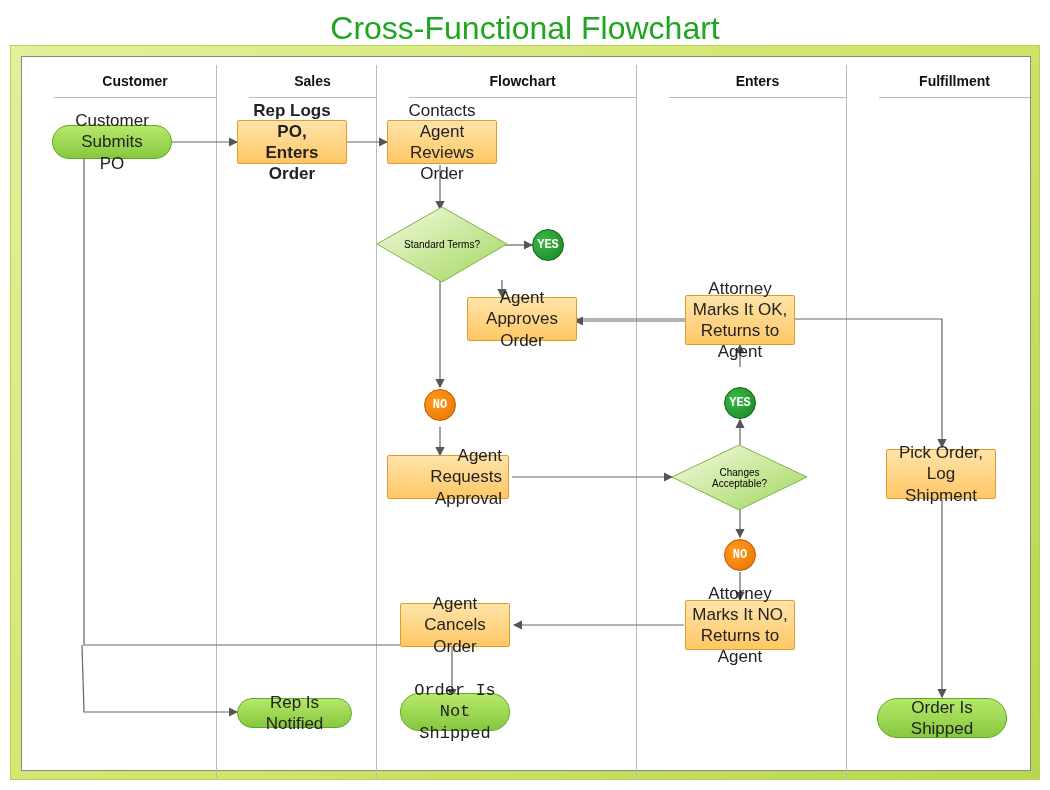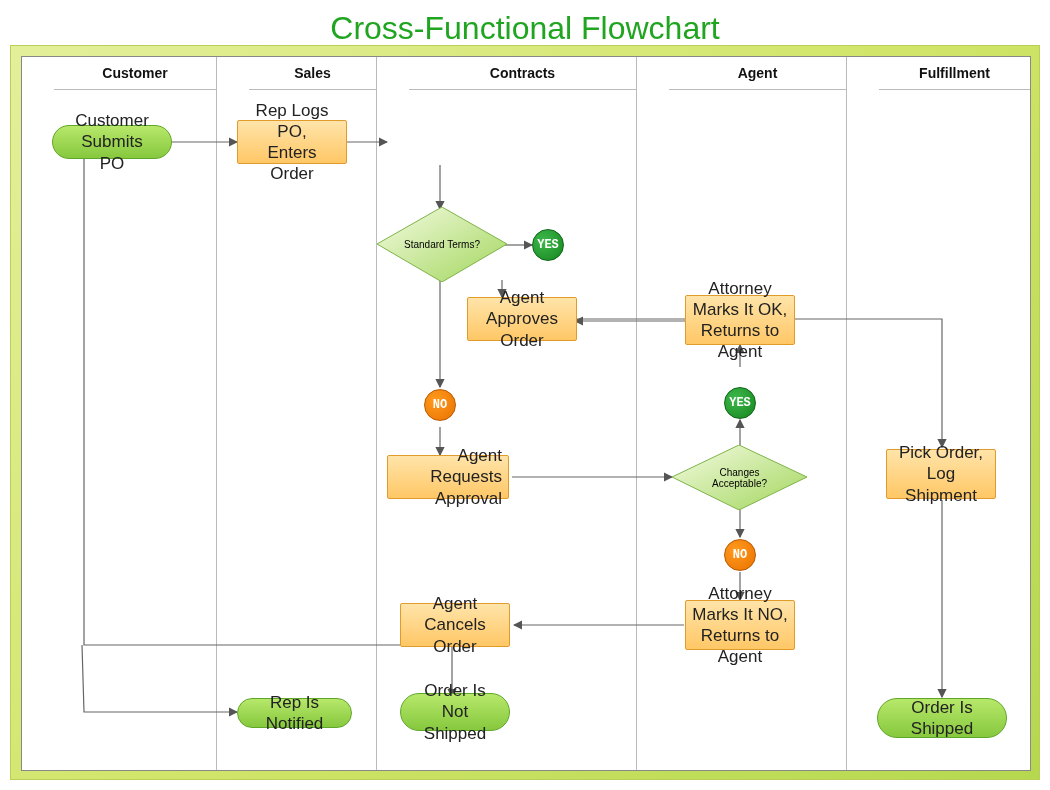--- a/index.html
+++ b/index.html
@@ -40,21 +40,21 @@
     background: #fff;
     border: 1px solid #888;
     box-sizing: border-box;
   }
   .lanes {
     position: absolute;
     top: 0; left: 0; width: 100%; height: 100%;
   }
   .lane {
     position: absolute;
-    top: 0; height: 100%;
+    top: 8px; height: 100%;
     border-right: 1px solid #bbb;
     box-sizing: border-box;
     padding-left: 32px;
   }
   .lane:last-child { border-right: none; }
   .lane-header {
     height: 32px;
     line-height: 32px;
     text-align: center;
     font-weight: bold;
@@ -137,24 +137,24 @@
     <div class="chart-area">
 
       <div class="lanes">
         <div class="lane" style="left:0;width:195px;">
           <div class="lane-header">Customer</div>
         </div>
         <div class="lane" style="left:195px;width:160px;">
           <div class="lane-header">Sales</div>
         </div>
         <div class="lane" style="left:355px;width:260px;">
-          <div class="lane-header">Contracts</div>
+          <div class="lane-header">Flowchart</div>
         </div>
         <div class="lane" style="left:615px;width:210px;">
-          <div class="lane-header">Agent</div>
+          <div class="lane-header">Enters</div>
         </div>
         <div class="lane" style="left:825px;width:183px;">
           <div class="lane-header">Fulfillment</div>
         </div>
       </div>
 
       <svg class="arrows" viewBox="0 0 1008 713">
         <defs>
           <marker id="ah" markerWidth="8" markerHeight="8" refX="7" refY="4" orient="auto">
             <path d="M0,0 L8,4 L0,8 Z" fill="#555"></path>
@@ -180,24 +180,27 @@
           <path d="M60,588 L62,655 L215,655"></path>
           <path d="M430,590 L430,640"></path>
           <path d="M920,443 L920,640"></path>
         </g>
       </svg>
 
       <div class="shape terminator" style="left:30px;top:68px;width:120px;height:34px;">
         <span>Customer Submits<br>PO</span>
       </div>
 
-      <div class="shape process" style="left:215px;top:63px;width:110px;height:44px;">
+      <div class="shape process" style="left:215px;top:63px;width:110px;height:44px;font-weight:bold;">
         <span>Rep Logs PO,<br>Enters Order</span>
       </div>
 
+      <div class="shape process" style="left:365px;top:63px;width:110px;height:44px;">
+        <span>Contacts Agent<br>Reviews Order</span>
+      </div>
 
       <div class="decision-wrap" style="left:355px;top:150px;width:130px;height:75px;">
         <svg width="130" height="75" viewBox="0 0 130 75">
           <defs>
             <linearGradient id="dg1" x1="0" y1="0" x2="1" y2="1">
               <stop offset="0%" stop-color="#f4fbe2"></stop>
               <stop offset="100%" stop-color="#a2d65c"></stop>
             </linearGradient>
           </defs>
           <polygon points="65,0 130,37 65,75 0,37" fill="url(#dg1)" stroke="#7fb349"></polygon>
@@ -255,21 +258,21 @@
       </div>
 
       <div class="shape terminator" style="left:215px;top:641px;width:115px;height:30px;">
         <span>Rep Is Notified</span>
       </div>
 
       <div class="shape process" style="left:864px;top:392px;width:110px;height:50px;">
         <span>Pick Order,<br>Log Shipment</span>
       </div>
 
-      <div class="shape terminator" style="left:378px;top:636px;width:110px;height:38px;">
+      <div class="shape terminator" style="left:378px;top:636px;width:110px;height:38px;font-family:Liberation Mono, monospace;">
         <span>Order Is<br>Not Shipped</span>
       </div>
 
       <div class="shape terminator" style="left:855px;top:641px;width:130px;height:40px;">
         <span>Order Is Shipped</span>
       </div>
 
     </div>
   </div>
 </div>

